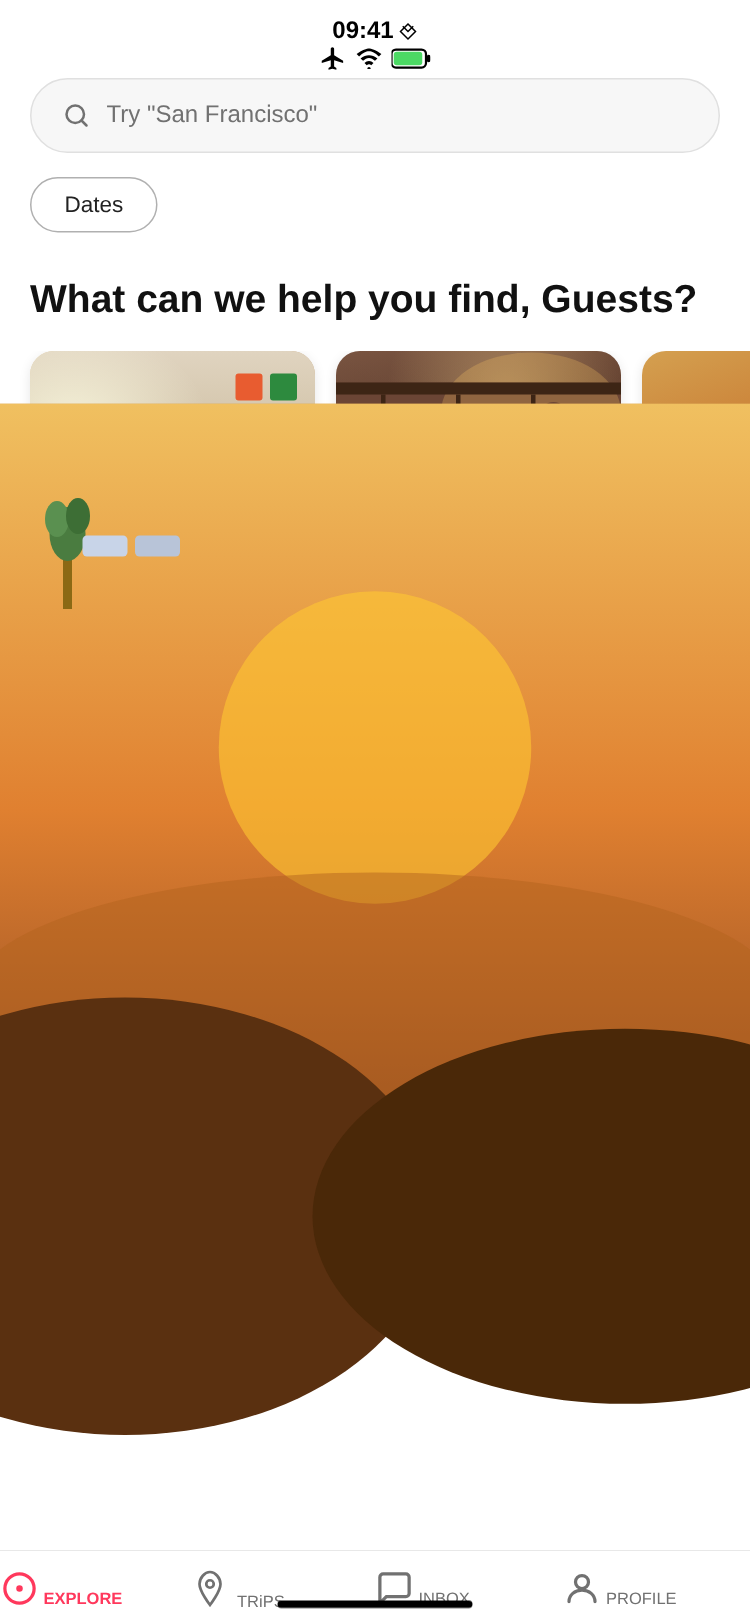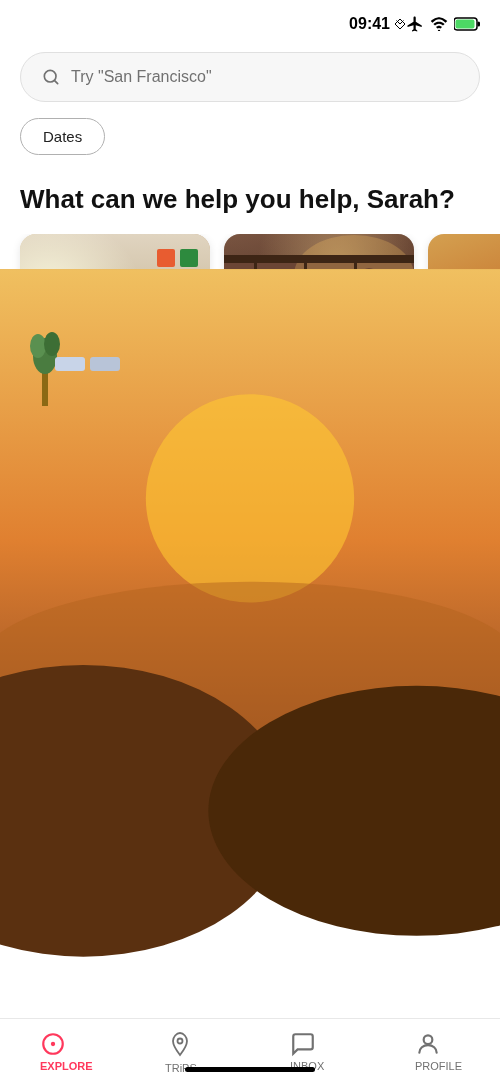--- a/index.html
+++ b/index.html
@@ -9,24 +9,25 @@
       background: #fff;
       width: 500px;
       min-height: 1080px;
       overflow-x: hidden;
       position: relative;
     }
 
     
     .status-bar {
       display: flex;
-      justify-content: flex-end;
+      justify-content: flex-start;
       align-items: center;
       padding: 12px 20px 8px 20px;
       height: 44px;
+      flex-direction: column;
     }
     .status-time {
       font-size: 16px;
       font-weight: 600;
       color: #000;
       display: flex;
       align-items: center;
       gap: 4px;
     }
     .status-icons {
@@ -223,26 +224,25 @@
       background: #fff;
       border-top: 1px solid #e8e8e8;
       display: flex;
       justify-content: space-around;
       align-items: center;
       padding: 10px 0 6px 0;
       z-index: 100;
     }
     .nav-item {
       display: flex;
-      flex-direction: column;
-      align-items: flex-start;
+      flex-direction: row;
+      align-items: flex-end;
       gap: 3px;
       cursor: pointer;
       flex: 1;
-      padding-left: 40px;
     }
     .nav-label {
       font-size: 11px;
       color: #717171;
       font-weight: 500;
     }
     .nav-label.active {
       color: #FF385C;
       font-weight: 600;
     }
@@ -291,21 +291,21 @@
       <path d="M20 20l-4-4" stroke="#717171" stroke-width="2" stroke-linecap="round"></path>
     </svg>
     <span class="search-bar-text">Try "San Francisco"</span>
   </div>
 </div>
 
 <div class="filter-row">
   <button class="filter-btn">Dates</button>
 </div>
 
-<div class="section-title">What can we help you help, Sarah?</div>
+<div class="section-title">What can we help you find, Guests?</div>
 
 <div class="category-scroll">
 
   <div class="category-card">
     <div class="category-card-img stays-img">
       <div class="stays-img-inner"></div>
 
       <svg style="position:absolute;bottom:0;left:10px;z-index:2" width="30" height="80" viewBox="0 0 30 80">
         <rect x="12" y="40" width="6" height="40" fill="#8B6914"></rect>
         <ellipse cx="15" cy="30" rx="12" ry="18" fill="#4a7c40"></ellipse>

